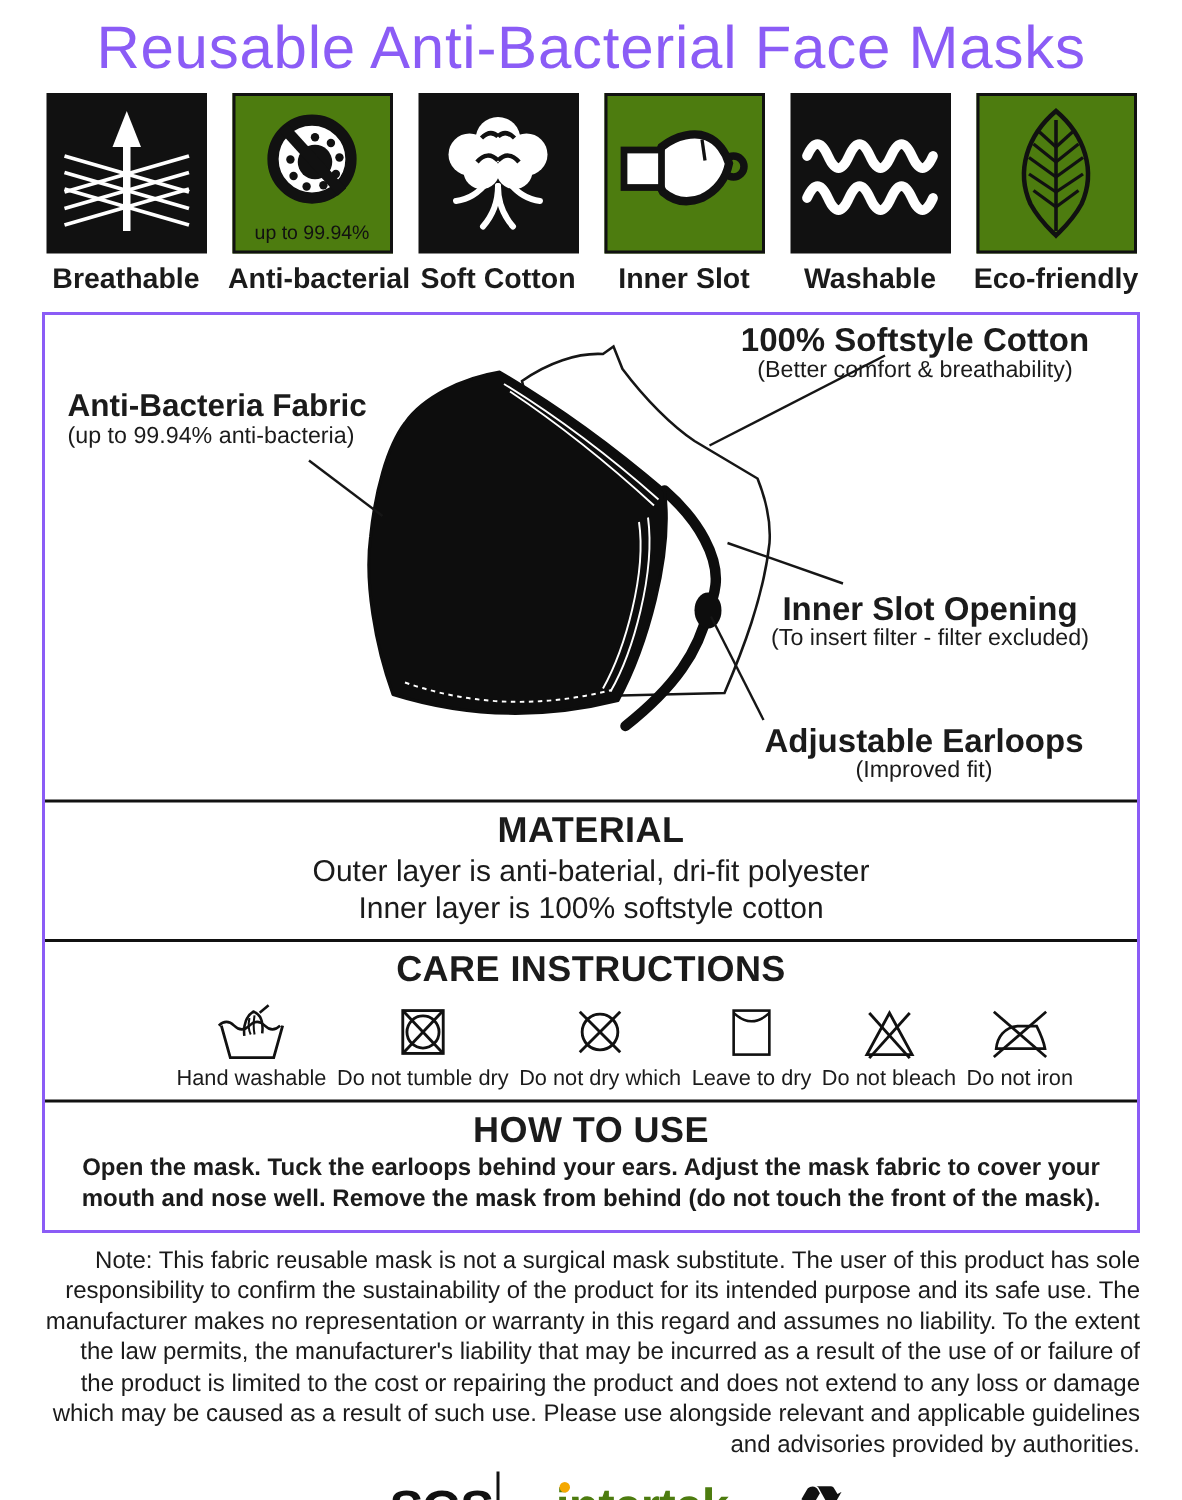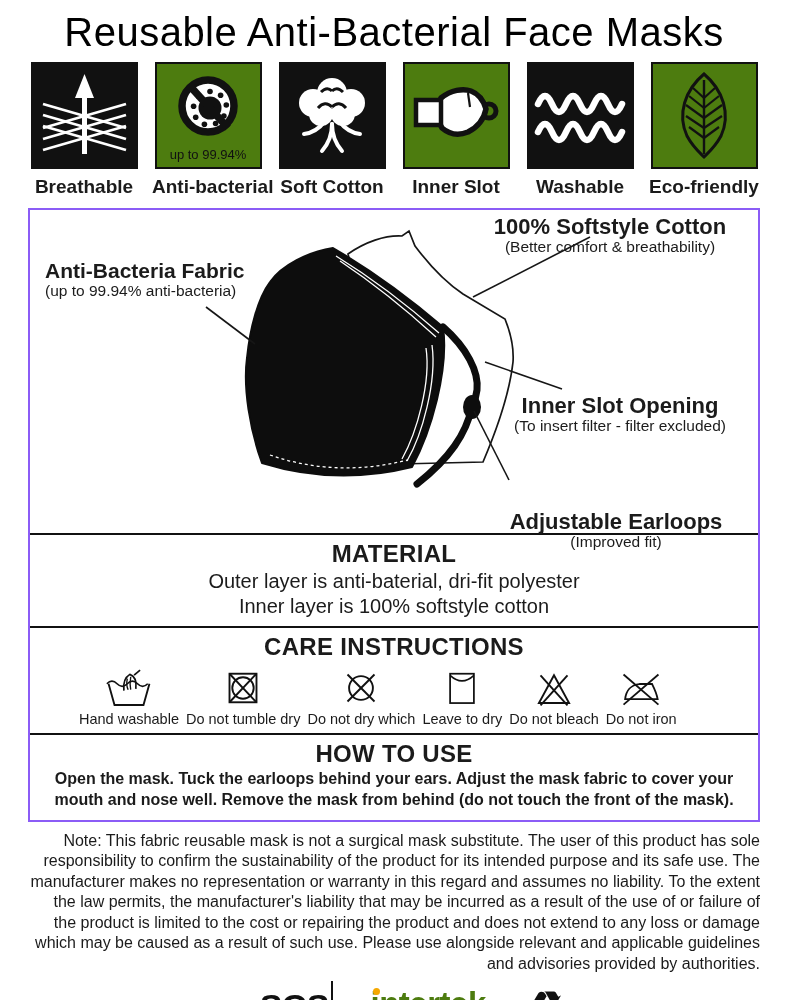--- a/index.html
+++ b/index.html
@@ -2,21 +2,21 @@
 <html><head>
 <meta charset="utf-8">
 <style>
   html,body{margin:0;padding:0;}
   body{
     width:788px;height:1000px;overflow:hidden;background:#fff;color:#1b1b1b;
     font-family:"Liberation Sans","DejaVu Sans",sans-serif;position:relative;
   }
   .page-title{
     text-align:center;padding-top:9px;font-size:40px;font-weight:400;
-    letter-spacing:.5px;line-height:1.15;color:#000000;
+    letter-spacing:.5px;line-height:1.15;color:#8b5cf6;
   }
   
   .features{display:flex;justify-content:space-between;margin:7px 28px 0;}
   .feature{width:112px;text-align:center;}
   .icon-box{width:107px;height:107px;margin:0 auto;position:relative;box-sizing:border-box;}
   .icon-box.dark{background:#111;}
   .icon-box.light{background:#4d7c0f;border:2px solid #111;}
   .icon-caption{
     position:absolute;left:0;right:0;bottom:5px;font-size:13px;color:#111;
     text-align:center;font-weight:400;
@@ -27,21 +27,21 @@
   .diagram-section{position:relative;height:323px;}
   .diagram-svg{position:absolute;left:0;top:0;}
   .callout{position:absolute;}
   .co-title{font-weight:bold;font-size:21px;line-height:1.05;}
   .co-sub{font-size:15.5px;line-height:1.15;}
   .co-center{text-align:center;}
   .section{border-top:2px solid #111;text-align:center;}
   .section-heading{font-weight:bold;font-size:24px;line-height:1.2;padding-top:5px;letter-spacing:.3px;}
   .material-line{font-size:20px;line-height:1.25;}
   .material-section{padding-bottom:7px;}
-  .care-row{display:flex;align-items:flex-end;gap:7px;padding:3px 4px 6px;margin-left:45px;}
+  .care-row{display:flex;justify-content:center;align-items:flex-end;gap:7px;padding:3px 4px 6px;margin-left:45px;}
   .care-item{display:flex;flex-direction:column;align-items:center;}
   .care-label{font-size:14.5px;white-space:nowrap;}
   .howto-text{font-size:16px;line-height:1.3;padding:1px 9px 9px;font-weight:bold;}
   
   .note{margin:9px 28px 0;font-size:16px;line-height:1.28;text-align:right;}
   
   .logos{display:flex;justify-content:center;align-items:center;gap:30px;margin-top:10px;}
   .sgs-logo{position:relative;padding:0 12px 7px 42px;}
   .sgs-text{font-weight:900;font-size:34px;letter-spacing:-1px;color:#111;}
   .sgs-underline{position:absolute;left:0;right:10px;bottom:4px;height:4px;background:#111;}
@@ -213,21 +213,21 @@
       <div class="co-title">Anti-Bacteria Fabric</div>
       <div class="co-sub">(up to 99.94% anti-bacteria)</div>
     </div>
 
     <div class="callout co-center" style="left:460px;top:184px;width:260px;">
       <div class="co-title" style="font-size:22px;">Inner Slot Opening</div>
       <div class="co-sub">(To insert filter - filter excluded)</div>
     </div>
 
     <div class="callout co-center" style="left:461px;top:272px;width:250px;">
-      <div class="co-title" style="font-size:22px;margin-top:28px;">Adjustable Earloops</div>
+      <div class="co-title" style="font-size:22px;">Adjustable Earloops</div>
       <div class="co-sub">(Improved fit)</div>
     </div>
   </div>
 
   <div class="section material-section">
     <div class="section-heading">MATERIAL</div>
     <div class="material-line">Outer layer is anti-baterial, dri-fit polyester</div>
     <div class="material-line">Inner layer is 100% softstyle cotton</div>
   </div>
 

